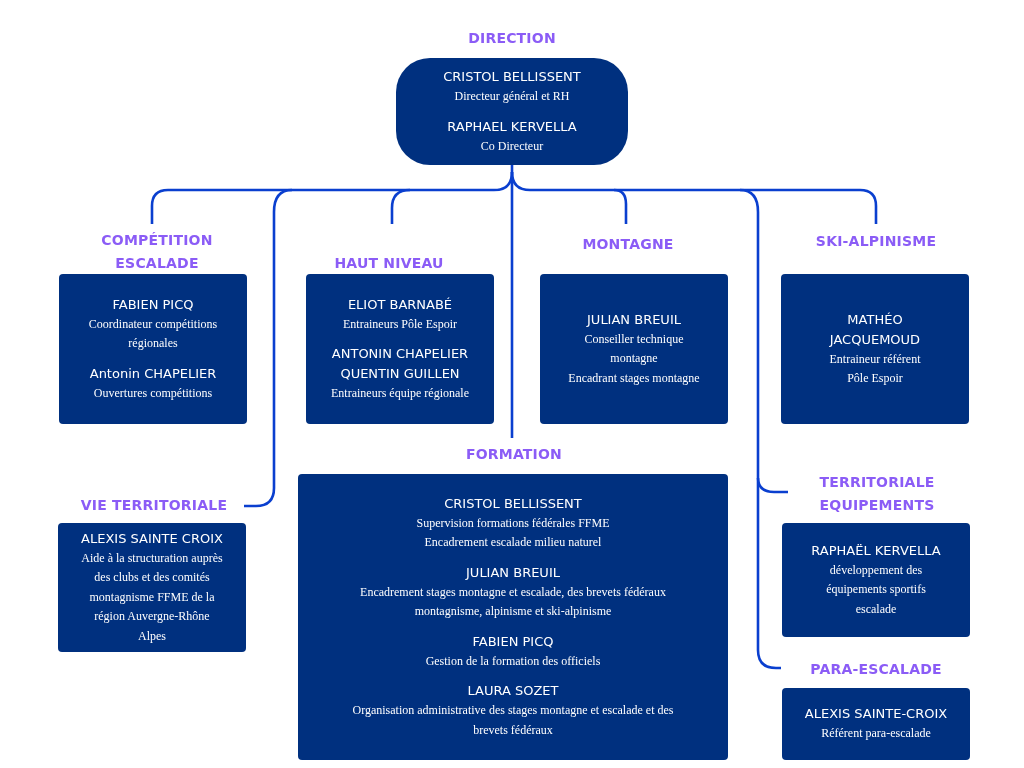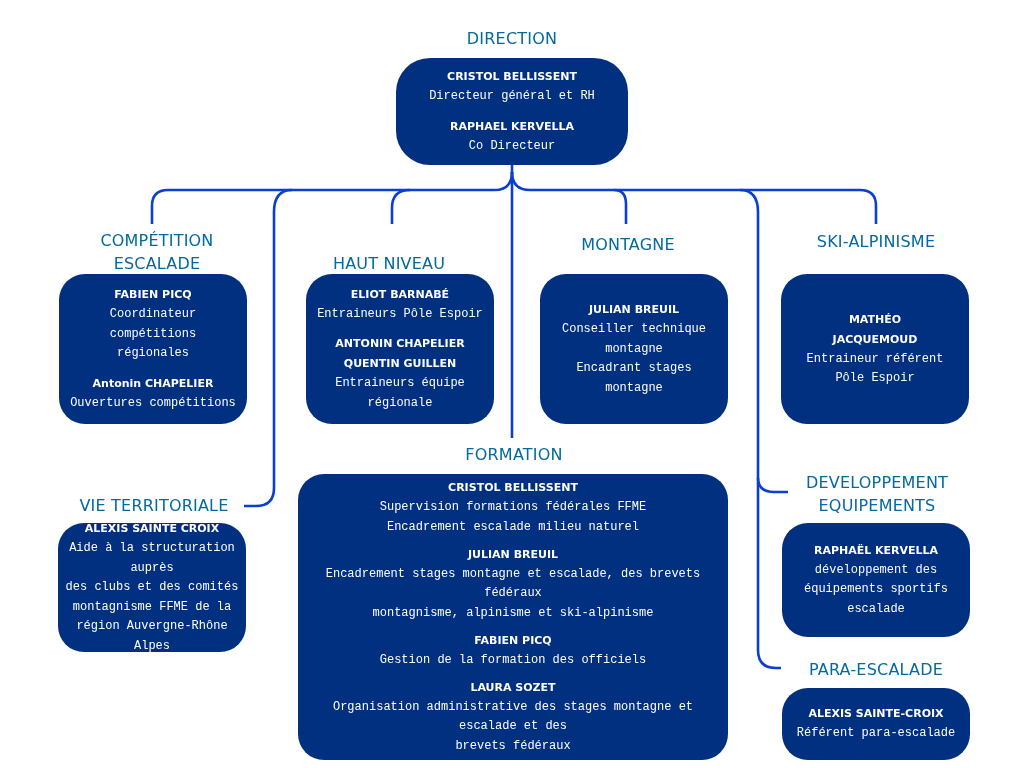--- a/index.html
+++ b/index.html
@@ -1,24 +1,24 @@
 <!DOCTYPE html>
 <html><head>
 <meta charset="utf-8">
 <style>
   html, body { margin:0; padding:0; background:#ffffff; }
   body { width:1024px; height:768px; position:relative; overflow:hidden;
          font-family:"DejaVu Sans", sans-serif; }
-  .title { position:absolute; color:#0369a1; font-weight:normal; font-size:16px;
+  .title { position:absolute; color:#8b5cf6; font-weight:bold; font-size:14px;
            text-align:center; line-height:23px; letter-spacing:0.2px; }
-  .box { position:absolute; background:#00307f; border-radius:26px; color:#ffffff;
+  .box { position:absolute; background:#00307f; border-radius:4px; color:#ffffff;
          text-align:center; display:flex; flex-direction:column; justify-content:center;
          box-sizing:border-box; padding:4px 4px; }
-  .name { font-weight:bold; font-size:11px; line-height:20px; }
-  .role { font-size:12px; line-height:19.5px; font-family:Liberation Mono, monospace; }
+  .name { font-weight:normal; font-size:13px; line-height:20px; }
+  .role { font-size:12px; line-height:19.5px; font-family:Liberation Serif, serif; }
   .gap { height:10px; }
   svg.lines { position:absolute; left:0; top:0; }
   svg.lines path { fill:none; stroke:#0a3fcf; stroke-width:2.6; }
 </style>
 </head>
 <body>
 
 <svg class="lines" width="1024" height="768">
 
   <path d="M512 165 L512 438"></path>
@@ -106,21 +106,21 @@
   <div class="gap"></div>
   <div class="name">FABIEN PICQ</div>
   <div class="role">Gestion de la formation des officiels</div>
   <div class="gap"></div>
   <div class="name">LAURA SOZET</div>
   <div class="role">Organisation administrative des stages montagne et escalade et des</div>
   <div class="role">brevets fédéraux</div>
 </div>
 
 <div class="title" style="left:782px;top:471px;width:190px;">
-  <div>DEVELOPPEMENT</div>
+  <div>TERRITORIALE</div>
   <div>EQUIPEMENTS</div>
 </div>
 <div class="box" style="left:782px;top:523px;width:188px;height:114px;">
   <div class="name">RAPHAËL KERVELLA</div>
   <div class="role">développement des</div>
   <div class="role">équipements sportifs</div>
   <div class="role">escalade</div>
 </div>
 
 <div class="title" style="left:782px;top:658px;width:188px;">PARA-ESCALADE</div>

